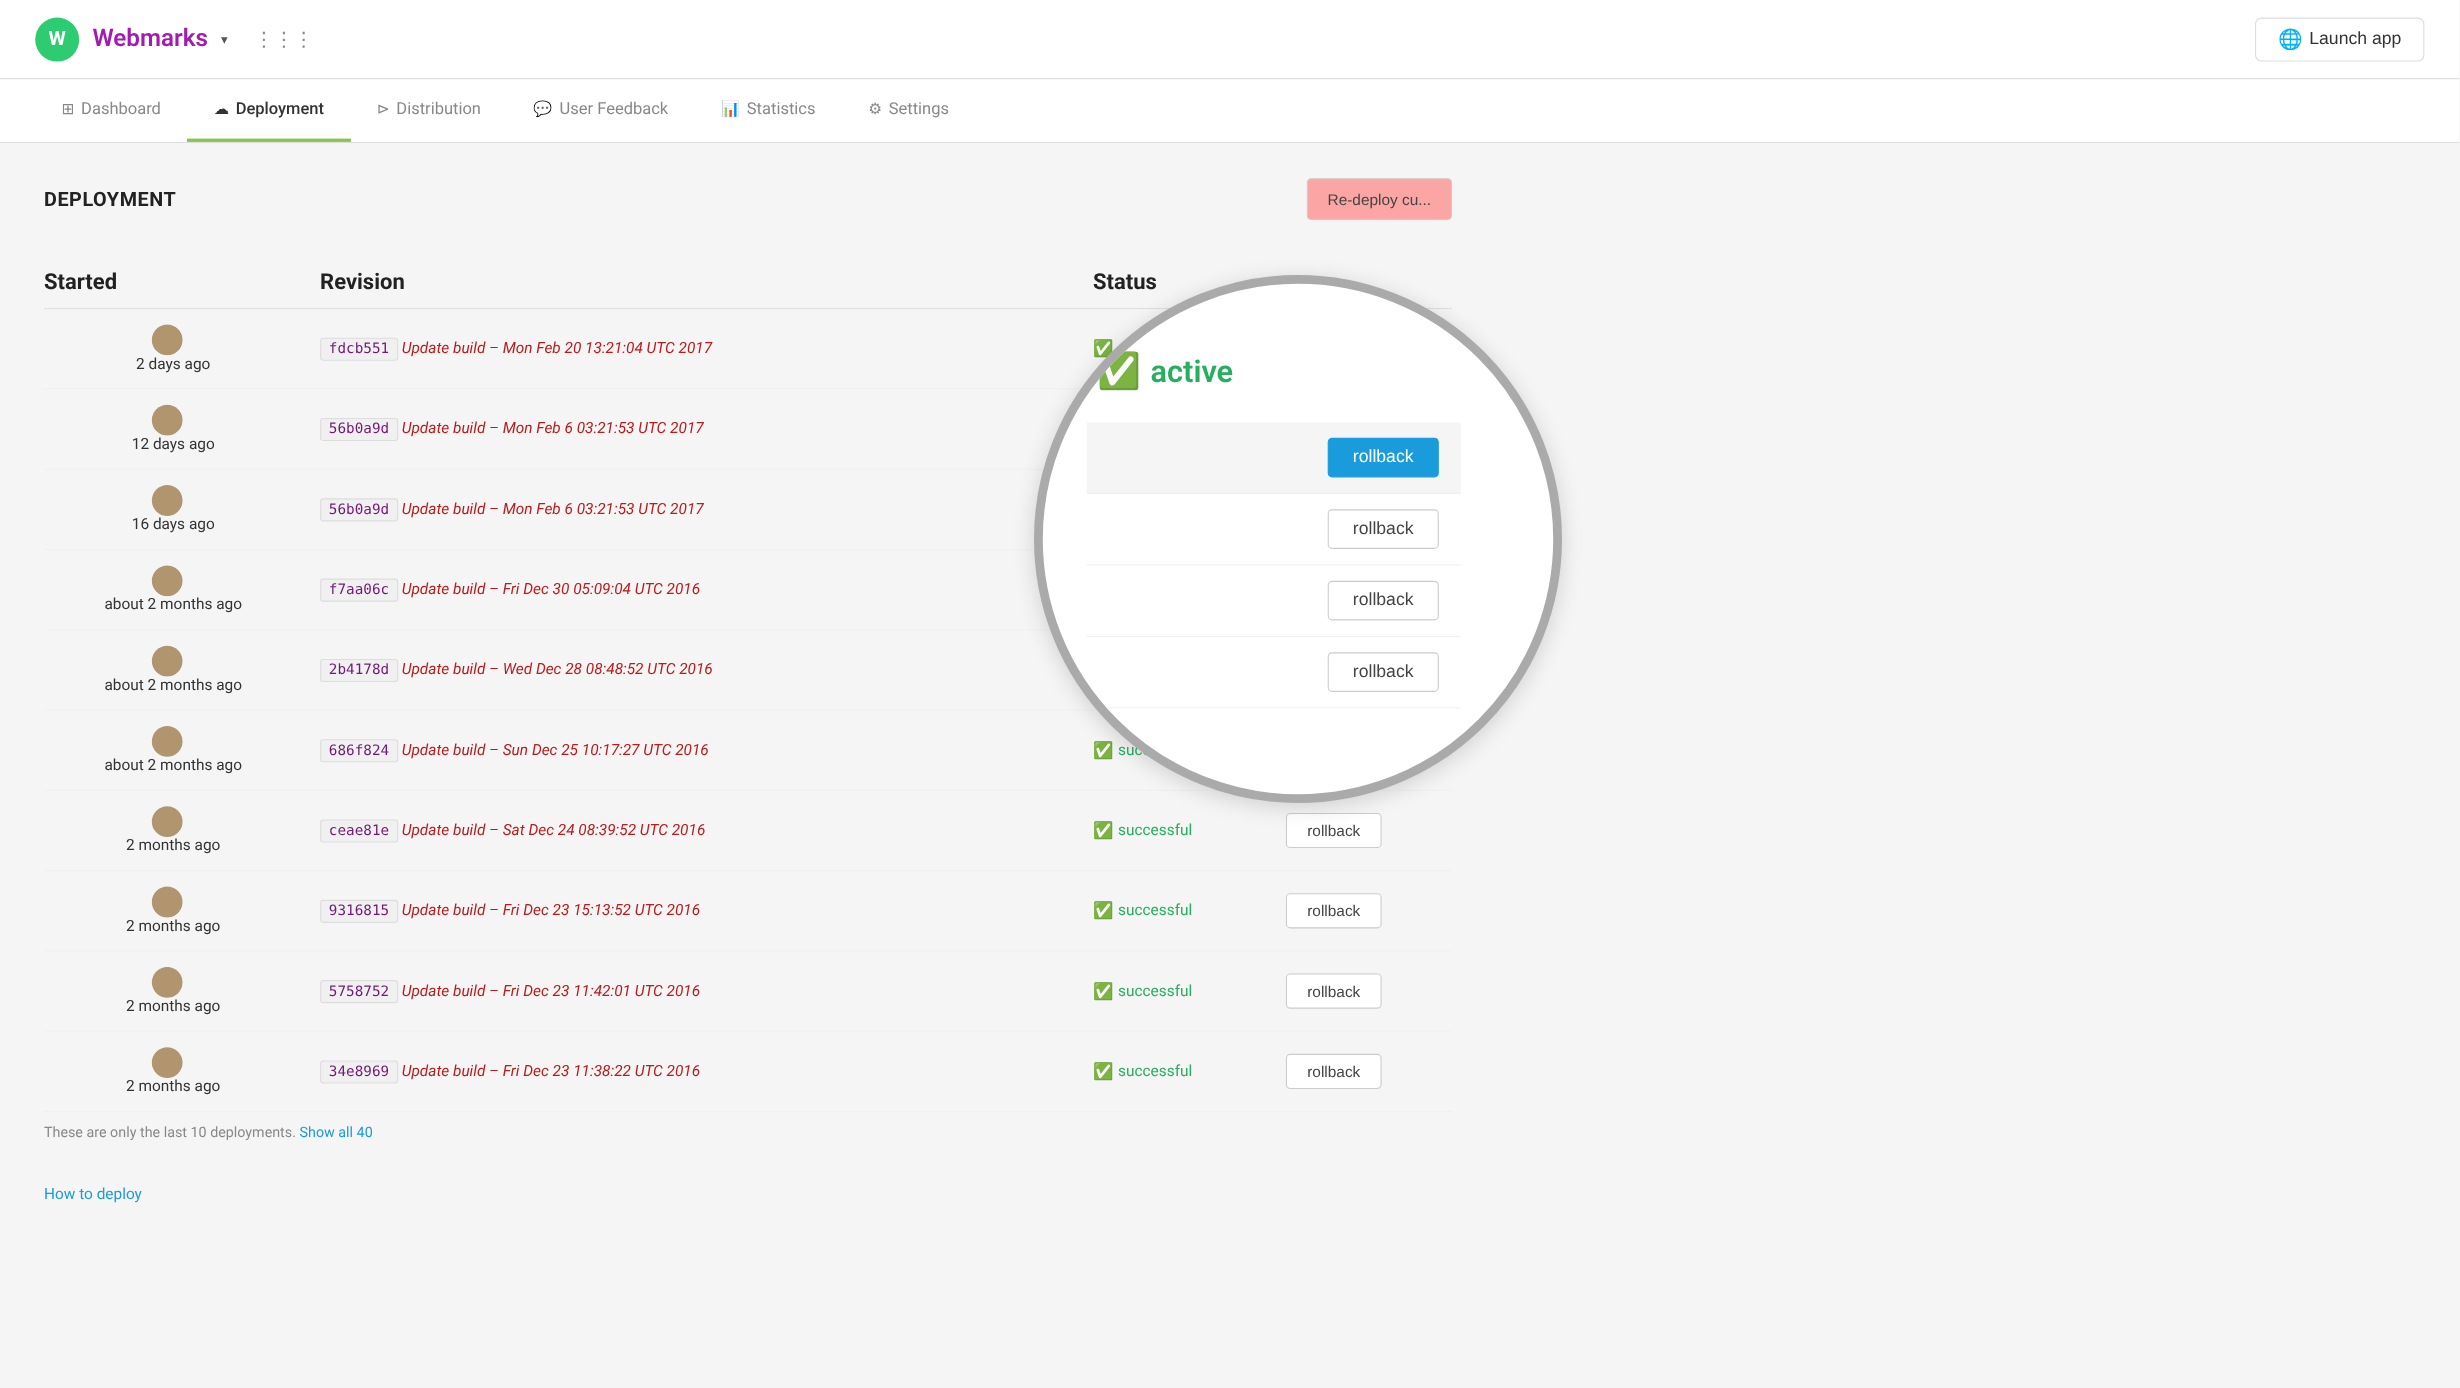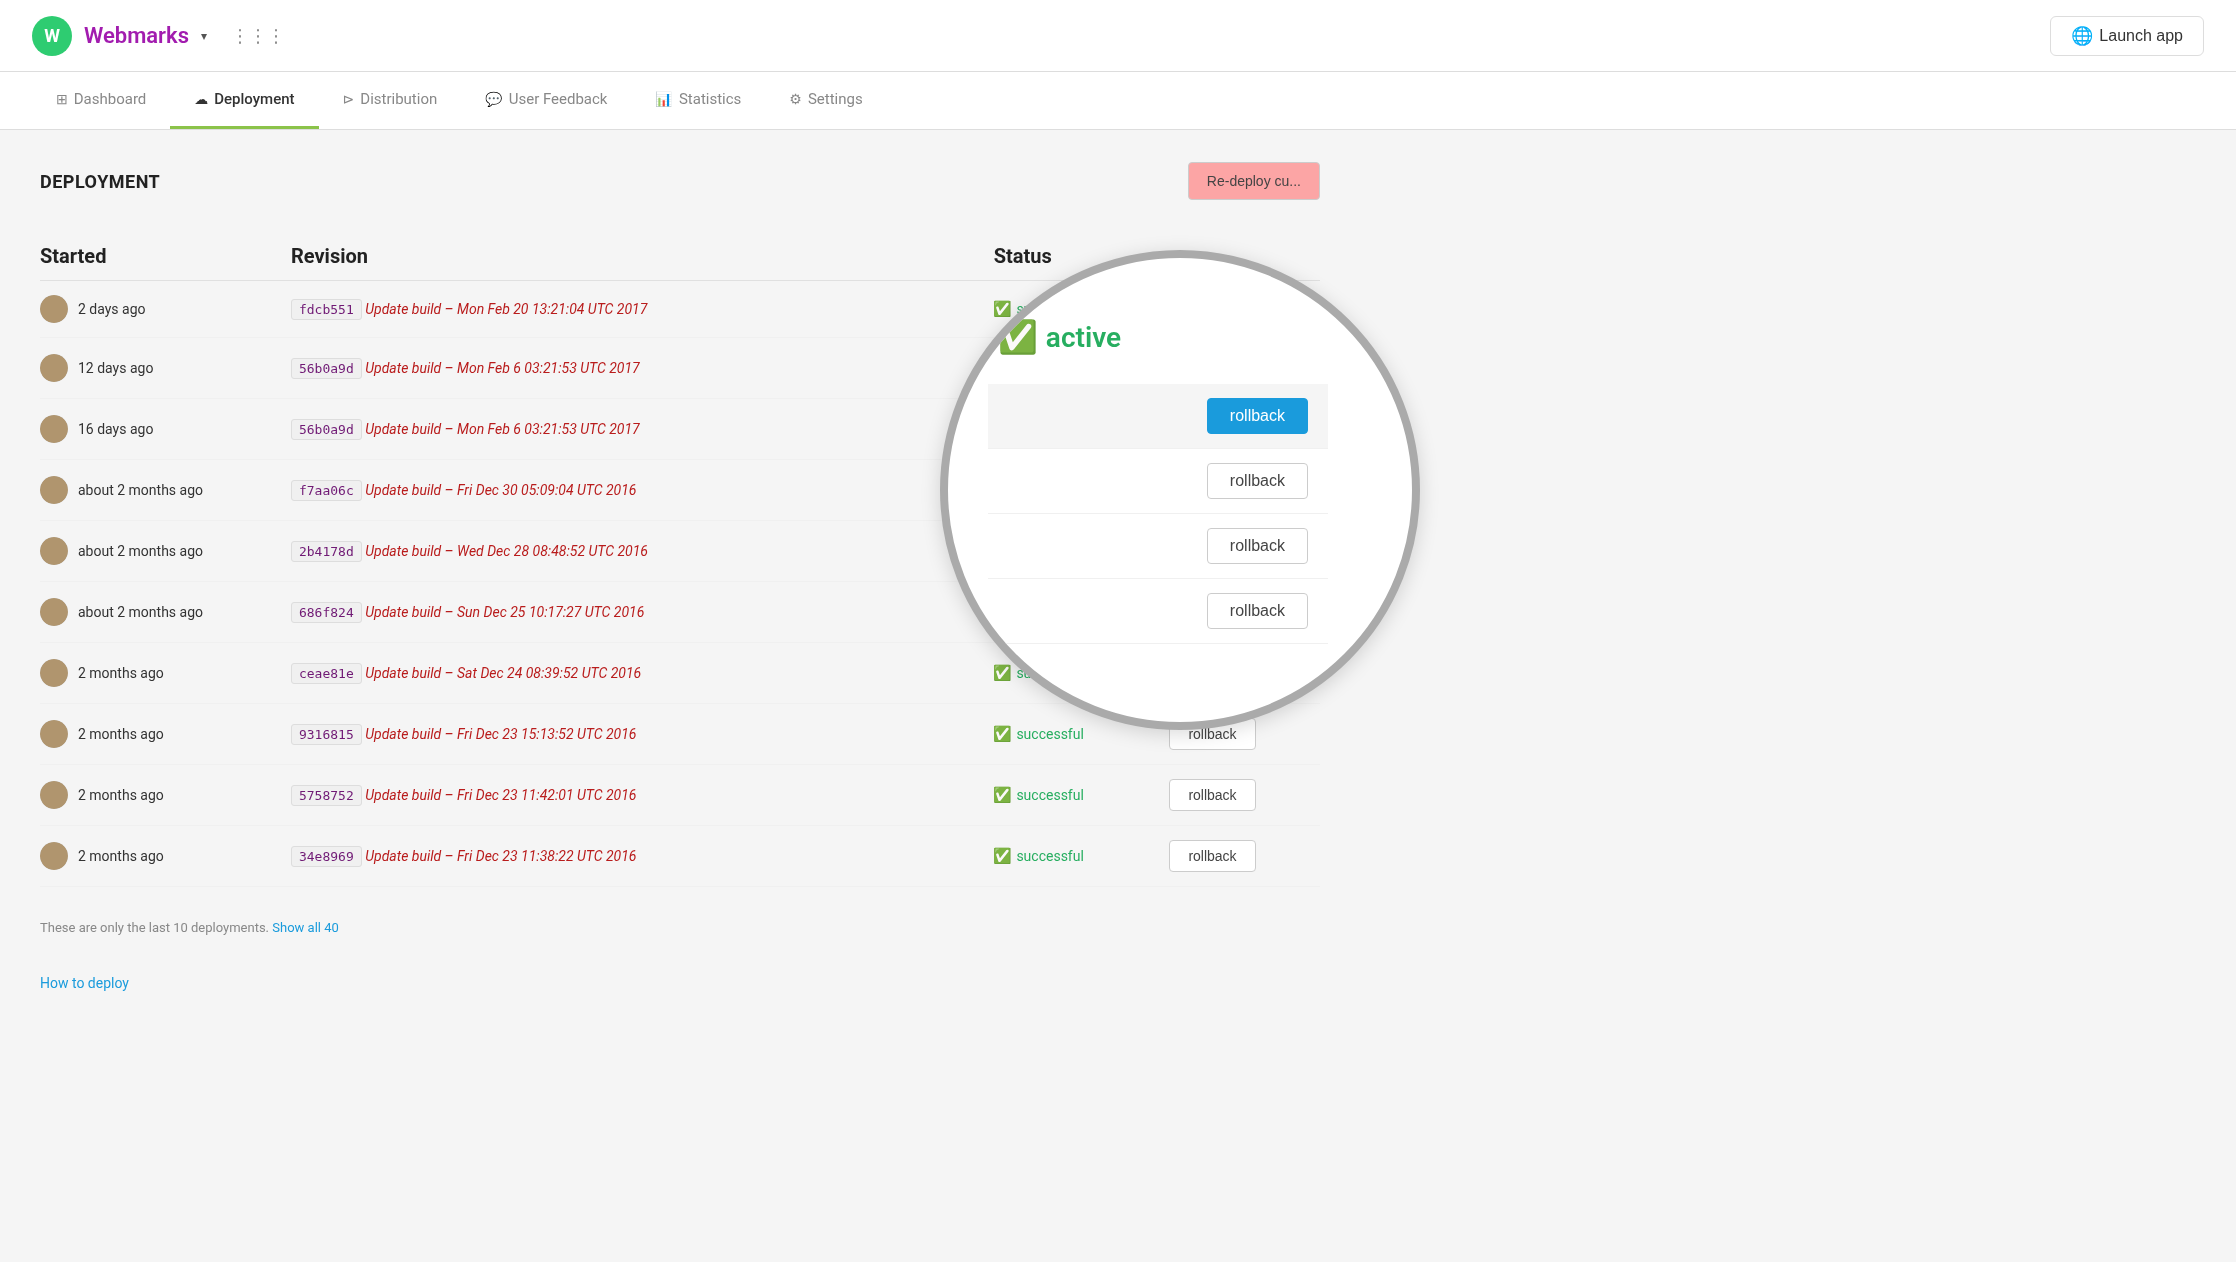--- a/index.html
+++ b/index.html
@@ -76,21 +76,21 @@
       width: 28px; height: 28px; border-radius: 50%; background: #ccc;
       display: inline-block; vertical-align: middle;
       overflow: hidden; margin-right: 10px; flex-shrink: 0;
     }
     .avatar-face {
       width: 100%; height: 100%;
       background: #b0956e;
       border-radius: 50%;
       position: relative;
     }
-    .started-cell { display: flex; align-items: center; }
+    .started-cell { display: flex; align-items: center; flex-direction: column; }
     .started-text { color: #333; }
 
     .revision-badge {
       display: inline-block;
       background: #f0f0f0;
       border: 1px solid #ddd;
       border-radius: 3px;
       padding: 2px 7px;
       font-family: monospace;
       font-size: 13px;
@@ -100,21 +100,21 @@
 
     .status-success { color: #27ae60; display: flex; align-items: center; gap: 4px; }
     .status-icon { font-size: 15px; }
 
     .rollback-btn {
       border: 1px solid #ccc; border-radius: 4px; padding: 7px 18px;
       background: #fff; cursor: pointer; font-size: 14px; color: #444;
       white-space: nowrap;
     }
 
-    .footer-note { margin-top: 33px; font-size: 13px; color: #888; }
+    .footer-note { margin-top: 12px; font-size: 13px; color: #888; }
     .footer-note a { color: #1a9bdc; text-decoration: none; }
 
     .how-to-deploy { margin-top: 40px; }
     .how-to-deploy a { color: #1a9bdc; text-decoration: none; font-size: 14px; }
 
     
     .magnifier-overlay {
       position: absolute;
       right: -60px;
       top: 120px;

